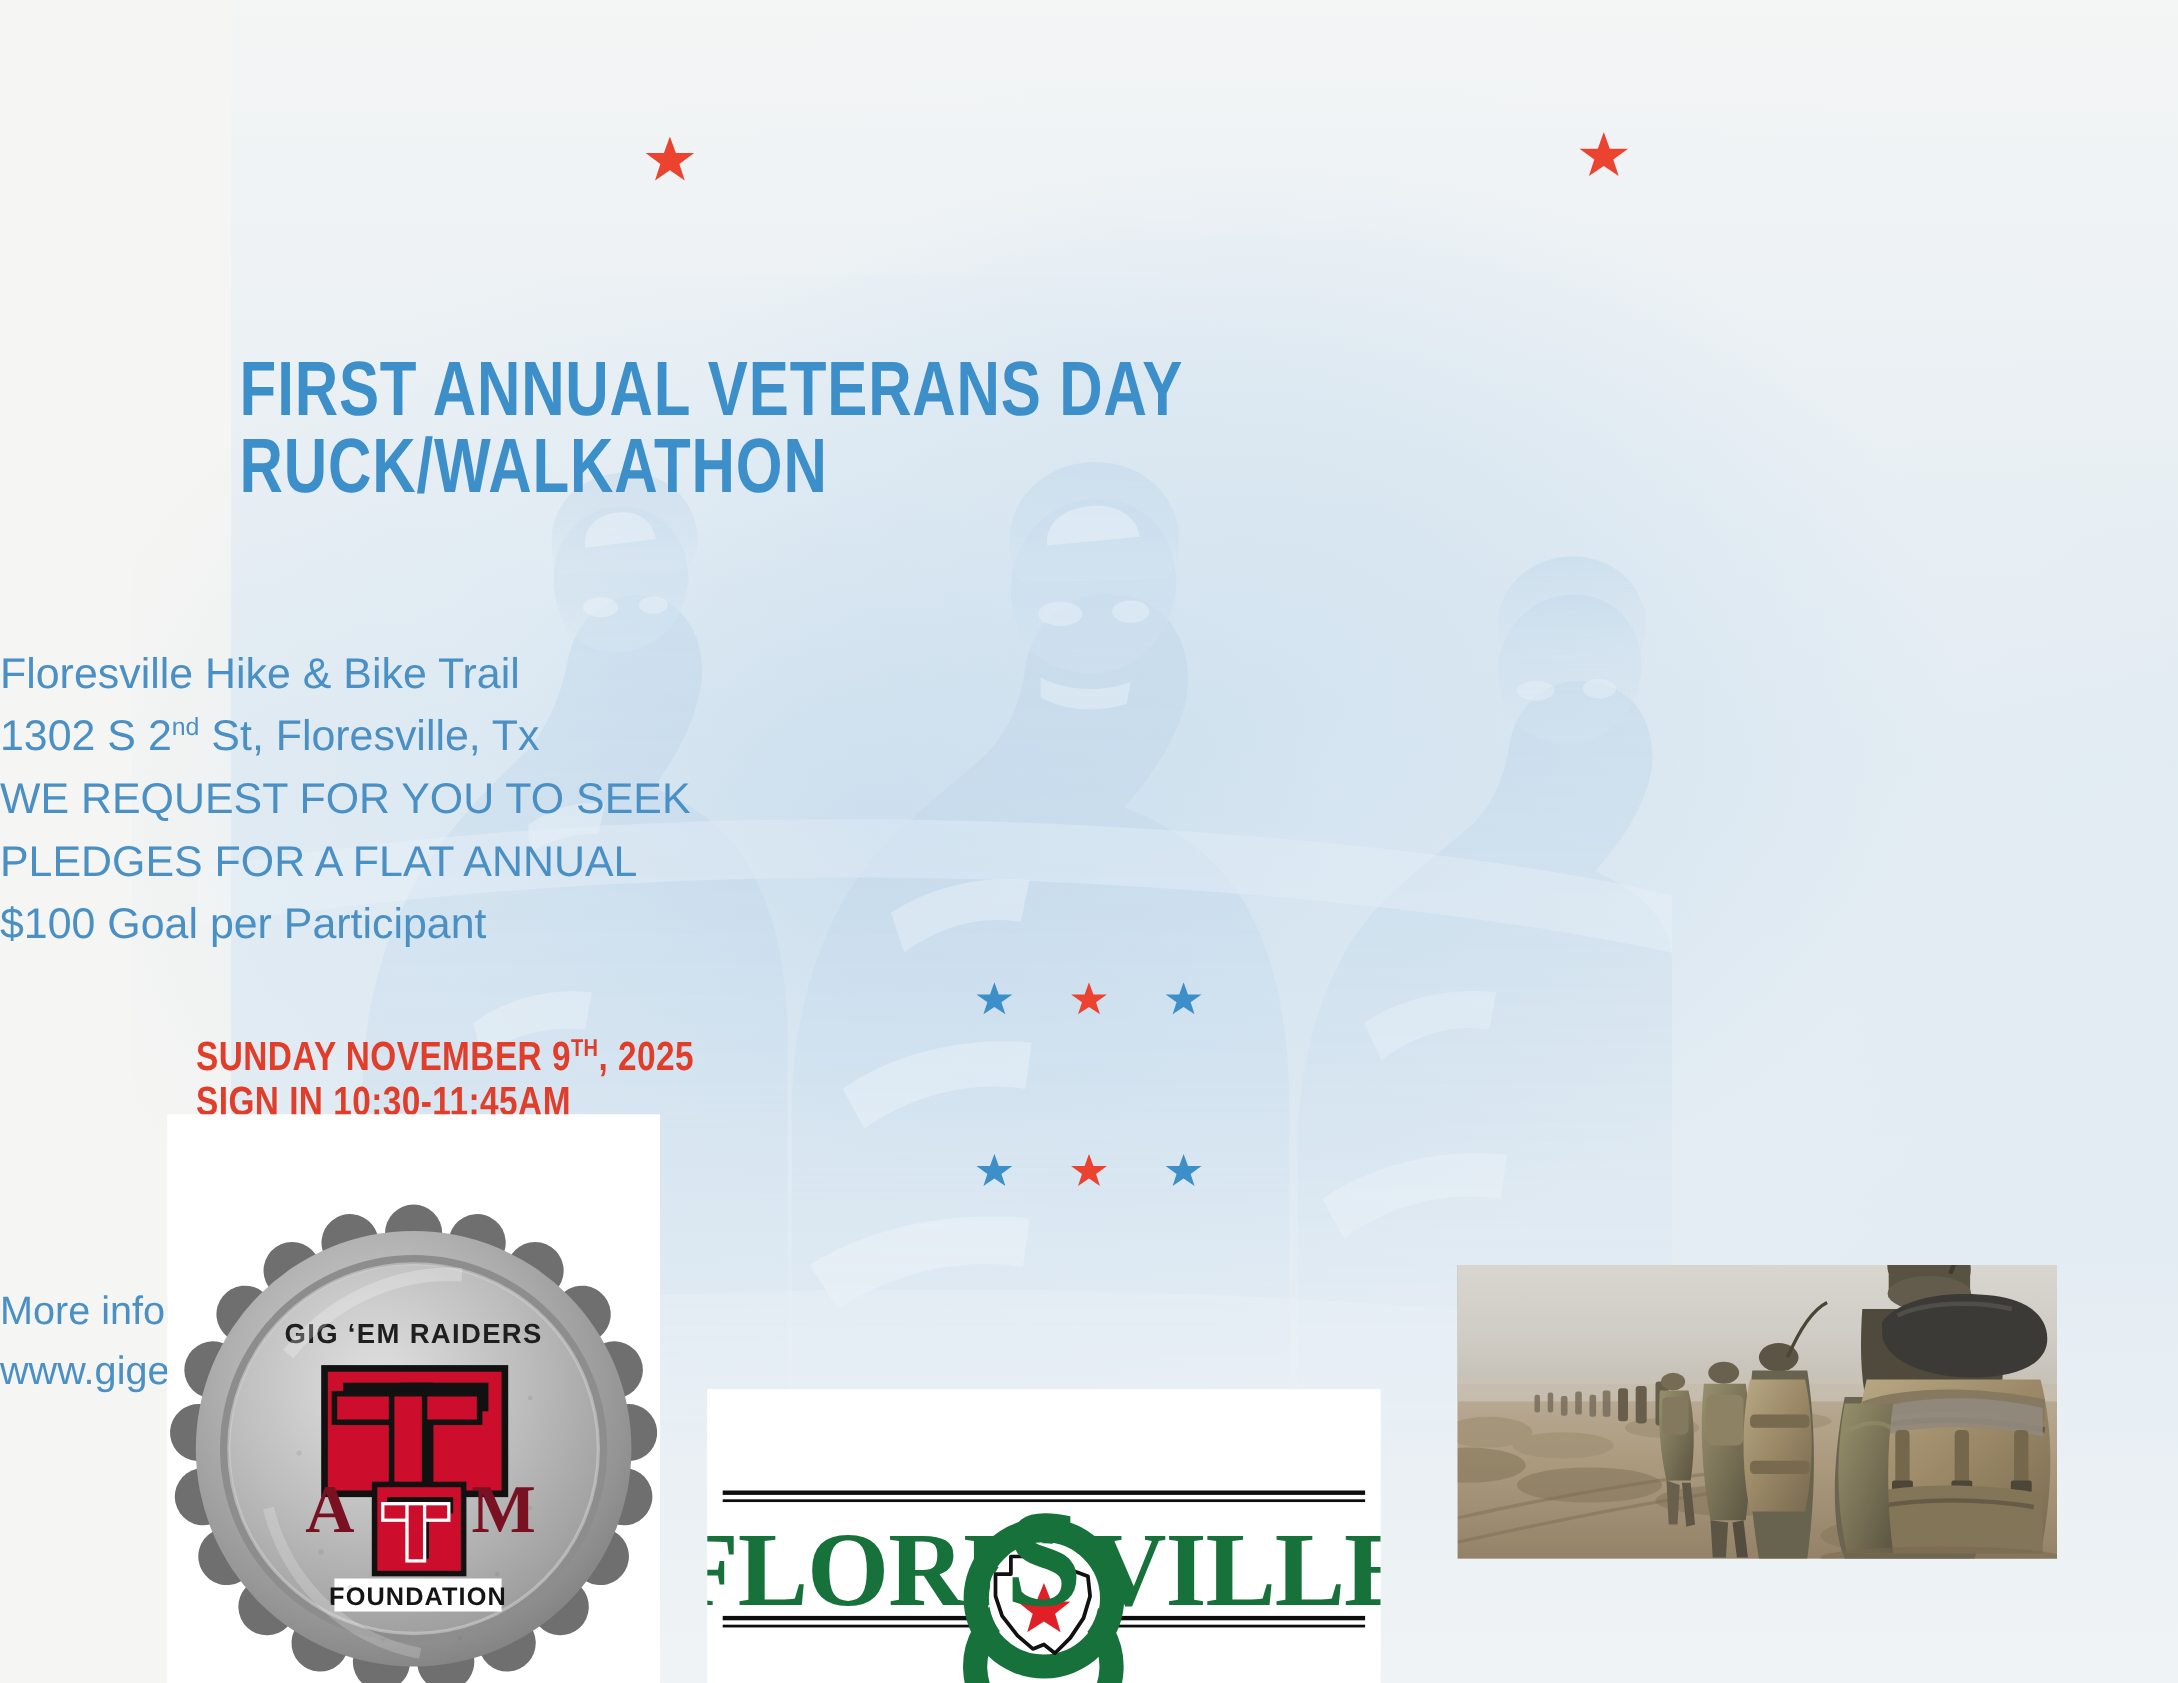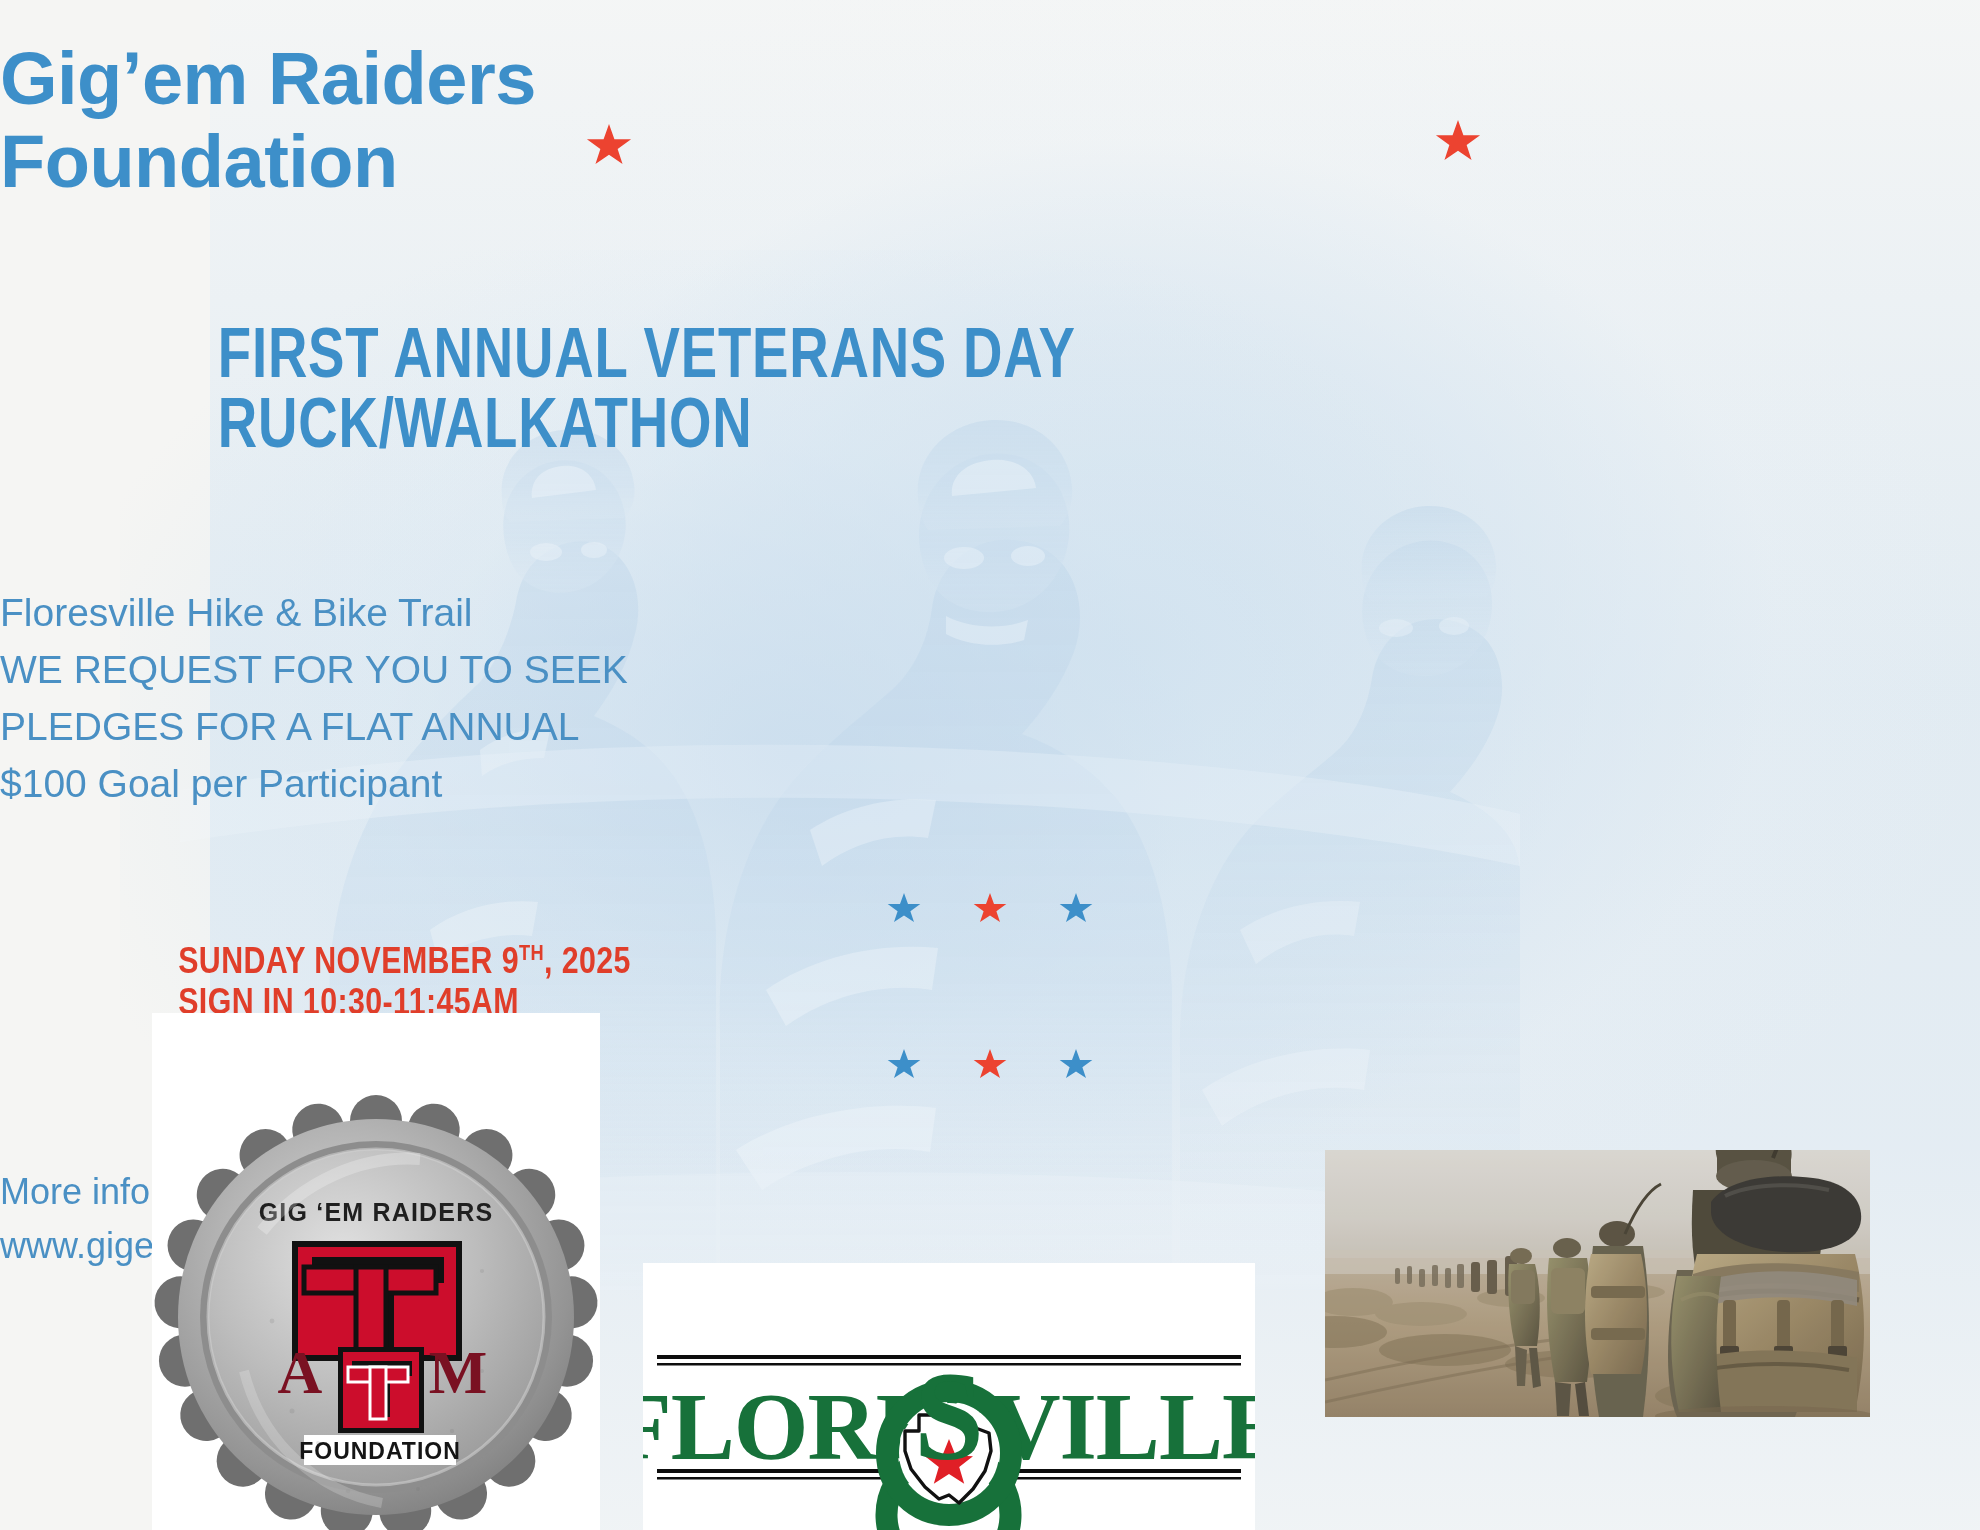--- a/index.html
+++ b/index.html
@@ -246,32 +246,29 @@
 
       <g fill="#eef4f9" opacity=".5">
         <path d="M0 980 C280 946 620 934 940 948 C1120 956 1250 970 1340 986 L1340 1060 L0 1060 Z"></path>
       </g>
     </svg>
   </div>
 
   <span class="hero-star star-shape" id="star-left"></span>
   <span class="hero-star star-shape" id="star-right"></span>
 
-  <div id="org-title">
-    <span>Gig’em Raiders</span><br>
-    <span>Foundation</span>
-  </div>
 
   <div id="event-title">
     <span class="l1">FIRST ANNUAL VETERANS DAY</span>
     <span class="l2">RUCK/WALKATHON</span>
   </div>
 
   <div id="details">
     <span class="line">Floresville Hike &amp; Bike Trail</span>
+    <span class="line"><span>1302 S 2</span><sup>nd</sup><span> St, Floresville, Tx</span></span>
     <span class="line">WE REQUEST FOR YOU TO SEEK</span>
     <span class="line">PLEDGES FOR A FLAT ANNUAL</span>
     <span class="line">$100 Goal per Participant</span>
   </div>
 
   <div class="star-row" id="star-row-top">
     <span class="star-shape s-blue"></span>
     <span class="star-shape s-red"></span>
     <span class="star-shape s-blue"></span>
   </div>

